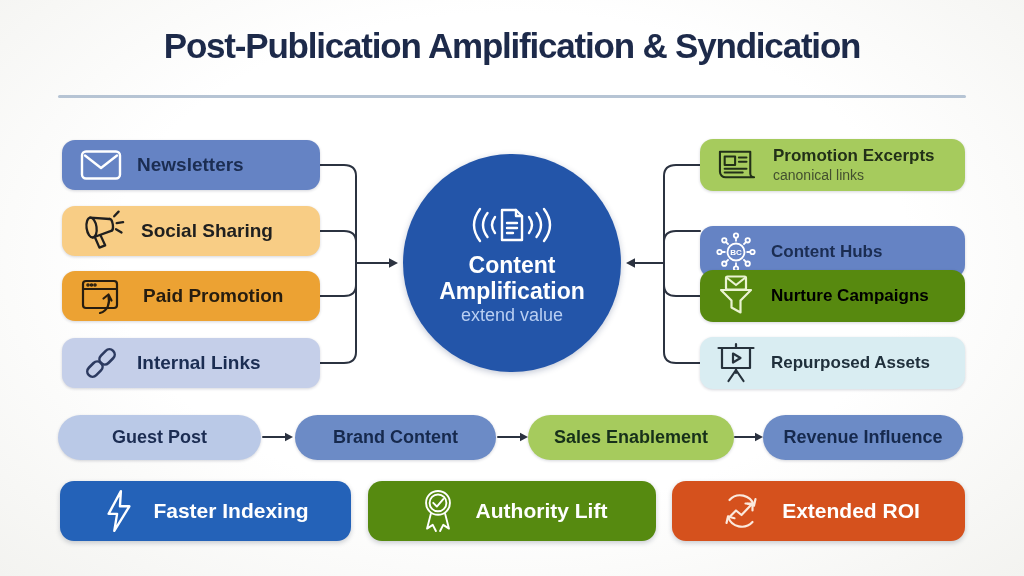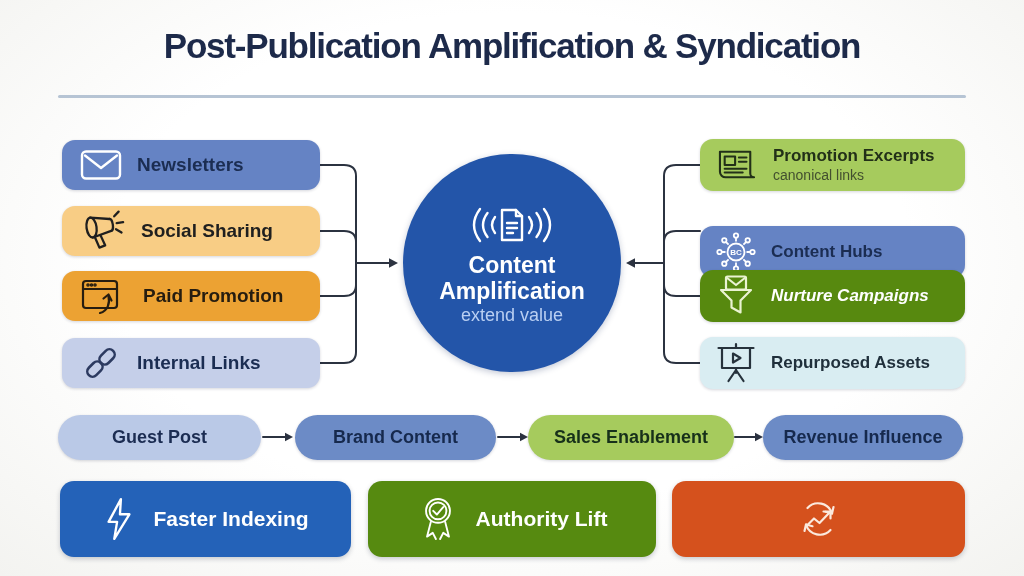--- a/index.html
+++ b/index.html
@@ -31,21 +31,21 @@
     text-align:center;color:#ffffff;box-shadow:0 2px 6px rgba(20,40,90,.25);
   }
   .circle .c-main{font-size:23px;font-weight:bold;line-height:1.13;}
   .circle .c-sub{font-size:18px;margin-top:2px;}
   .flowpill{
     position:absolute;top:415px;height:45px;border-radius:23px;
     display:flex;align-items:center;justify-content:center;
     font-weight:bold;font-size:18px;box-shadow:0 1px 3px rgba(20,30,60,.18);
   }
   .bigbox{
-    position:absolute;top:481px;height:76px;border-radius:14px;
+    position:absolute;top:481px;height:60px;border-radius:14px;
     display:flex;align-items:center;justify-content:center;gap:17px;
     font-weight:bold;font-size:21px;box-shadow:0 2px 5px rgba(20,30,60,.22);
   }
   svg{display:block;}
   .overlay{position:absolute;left:0;top:0;pointer-events:none;}
 </style>
 </head>
 <body>
 
 <div id="canvas">
@@ -173,21 +173,21 @@
   </div>
 
   <div class="hbox right" style="top: 270px; background-color: rgb(87, 137, 15);">
     <span class="ic">
       <svg width="44" height="44" viewBox="0 0 44 44" fill="none" stroke="#eaf3d2" stroke-width="2.2" stroke-linecap="round" stroke-linejoin="round">
         <rect x="12" y="2.5" width="20" height="13" rx="1.5"></rect>
         <path d="M12.5 3.5 L22 11 L31.5 3.5"></path>
         <path d="M7 16 H37 L26.5 26.5 V38.5 L17.5 33.5 V26.5 Z"></path>
       </svg>
     </span>
-    <span class="lbl" style="color: #ffffff; font-style: italic;">Nurture Campaigns</span>
+    <span class="lbl" style="color: #000000;">Nurture Campaigns</span>
   </div>
 
   <div class="hbox right" style="top: 337px; background-color: rgb(217, 237, 242);">
     <span class="ic">
       <svg width="44" height="42" viewBox="0 0 44 42" fill="none" stroke="#26323c" stroke-width="2.2" stroke-linecap="round" stroke-linejoin="round">
         <path d="M22 2 V6"></path>
         <path d="M4.5 6 H39.5"></path>
         <rect x="8" y="6" width="28" height="20"></rect>
         <path d="M19 11.5 L26.5 16 L19 20.5 Z"></path>
         <path d="M22 26 V31 M22 28 L14.5 39 M22 28 L29.5 39"></path>
@@ -235,15 +235,16 @@
     <span>
       <svg width="48" height="44" viewBox="0 0 48 44" fill="none" stroke="#fbe9dd" stroke-width="2.2" stroke-linecap="round" stroke-linejoin="round">
         <path d="M12.5 11 A14.5 14.5 0 0 1 37 16.5"></path>
         <path d="M37 16.5 L38.5 10 M37 16.5 L30.5 14.8"></path>
         <path d="M35.5 33 A14.5 14.5 0 0 1 11 27.5"></path>
         <path d="M11 27.5 L9.5 34 M11 27.5 L17.5 29.2"></path>
         <path d="M11 29.5 L19 21.5 L24.5 26 L35.5 14.5"></path>
         <path d="M28.5 14.5 H35.5 V21.5"></path>
       </svg>
     </span>
+    <span>Extended ROI</span>
   </div>
 
 </div>
 
 </body></html>

